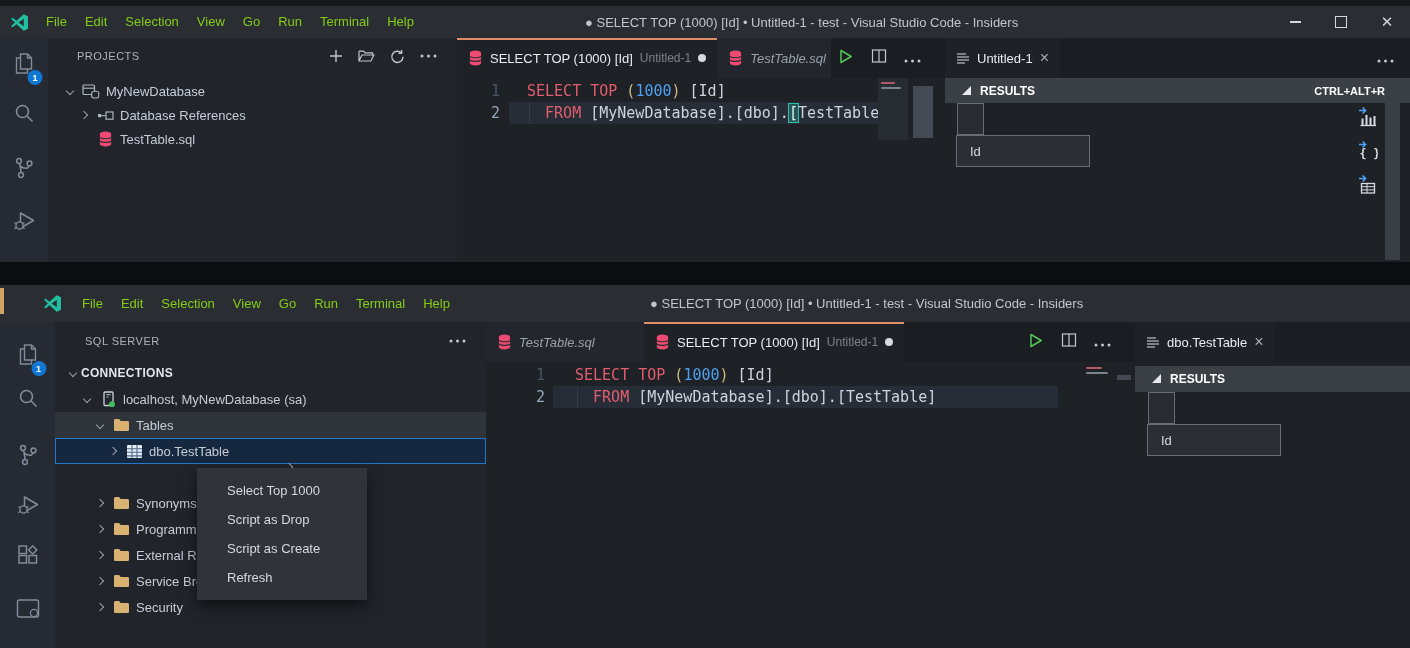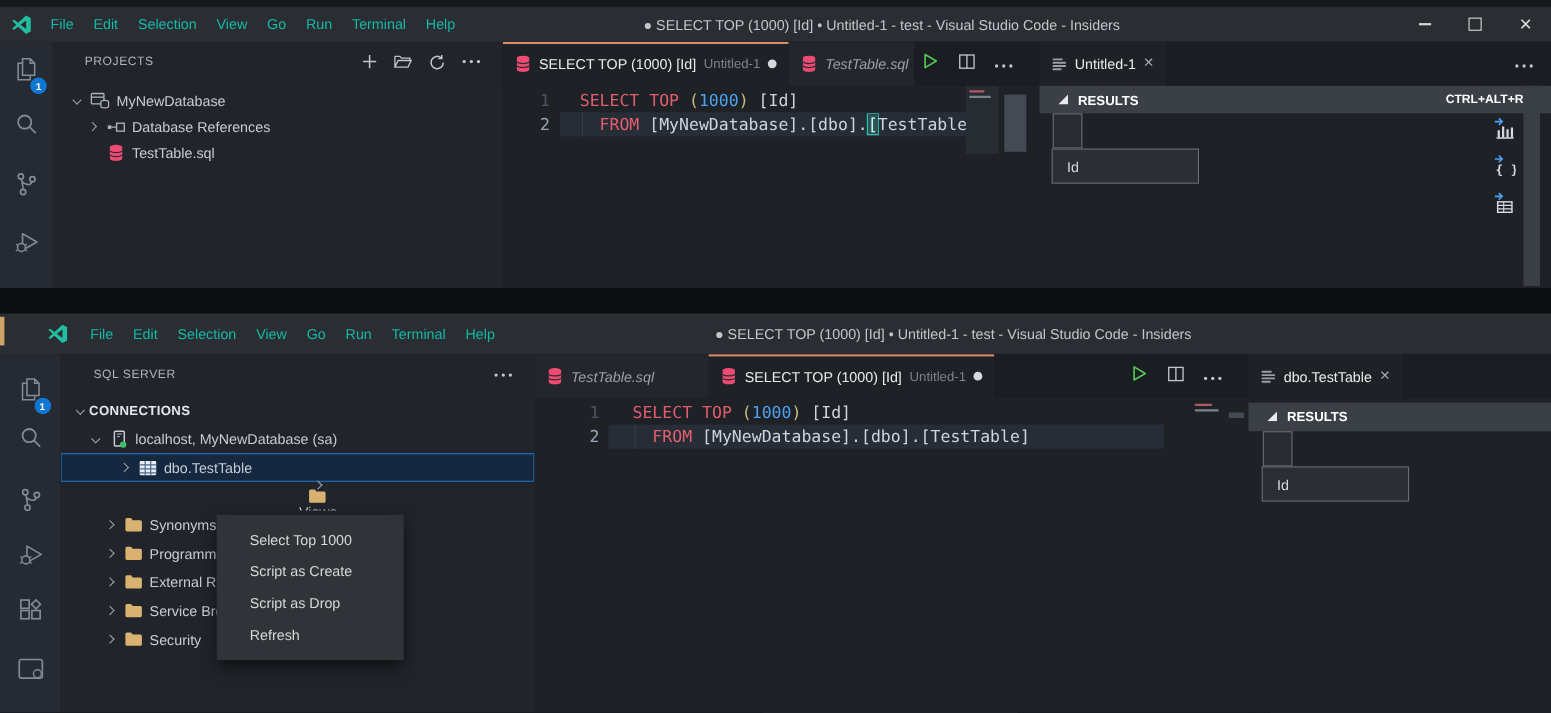--- a/index.html
+++ b/index.html
@@ -11,21 +11,21 @@
   .gapstrip{position:absolute;top:262px;left:0;width:1410px;height:23px;background:#0b0d10;}
   .topstrip{position:absolute;top:0;left:0;width:1410px;height:6px;background:#15181b;}
   .sliver{position:absolute;left:0;top:288px;width:4px;height:26px;background:#d2a368;z-index:40;}
 
   
   .titlebar{position:relative;height:32px;background:#2a2e33;display:flex;align-items:center;}
   .win-bottom .titlebar{height:37px;}
   .logo{display:flex;align-items:center;margin:0 7px 0 9px;}
   .win-bottom .logo{margin:0 10px 0 42px;}
   .menus{display:flex;}
-  .menu-item{padding:0 9px;font-size:13px;color:#14b8a6;line-height:32px;cursor:default;}
+  .menu-item{padding:0 9px;font-size:13px;color:#84cc16;line-height:32px;cursor:default;}
   .wtitle{position:absolute;font-size:13px;color:#c2c5c9;white-space:nowrap;}
   .win-top .wtitle{left:585px;}
   .win-bottom .wtitle{left:650px;}
   .winctrl{position:absolute;right:0;top:0;height:100%;display:flex;}
   .wc{width:46px;display:flex;align-items:center;justify-content:center;color:#d6d8da;}
   .wc-min i{display:block;width:11px;height:1.3px;background:#d6d8da;}
   .wc-max i{display:block;width:10px;height:10px;border:1.2px solid #d6d8da;}
   .wc-close{font-size:15px;}
 
   
@@ -431,20 +431,31 @@
               </span>
               <span class="ticon">
                 <svg width="15" height="17" viewBox="0 0 15 17">
                   <rect x="3" y="1" width="9" height="13.5" rx="1" fill="none" stroke="#ccd2da" stroke-width="1.3"></rect>
                   <path d="M5.3 3.6h4.4M5.3 6h2.6" stroke="#9aa2ad" stroke-width="1.1"></path>
                   <circle cx="11" cy="13.2" r="2.9" fill="#3fbf62"></circle>
                 </svg>
               </span>
               <span class="tlabel">localhost, MyNewDatabase (sa)</span>
             </div>
+            <div class="trow hl" style="padding-left: 37px; height: 26px;">
+              <span class="chev">
+                <span class="chevg d"></span>
+              </span>
+              <span class="ticon">
+                <svg width="17" height="14" viewBox="0 0 17 14">
+                  <path d="M1 2.6c0-.9.6-1.6 1.4-1.6h3.7l1.6 1.9h6.9c.8 0 1.4.7 1.4 1.6v7c0 .9-.6 1.6-1.4 1.6H2.4c-.8 0-1.4-.7-1.4-1.6V2.6z" fill="var(--folder)"></path>
+                </svg>
+              </span>
+              <span class="tlabel">Tables</span>
+            </div>
             <div class="trow sel" style="padding-left: 50px; height: 26px;">
               <span class="chev">
                 <span class="chevg r"></span>
               </span>
               <span class="ticon">
                 <svg width="17" height="15" viewBox="0 0 17 15">
                   <rect x="1" y="1" width="15" height="13" rx="1" fill="#e8edf4"></rect>
                   <path d="M1 4.7h15M1 8.3h15M1 11.9h15M6 1v13M11 1v13" stroke="#4e6b8c" stroke-width="1.1"></path>
                 </svg>
               </span>
@@ -590,18 +601,18 @@
           <span>RESULTS</span>
         </div>
         <div class="grid">
             <div class="gcell rowhdr"></div>
             <div class="gcell colhdr">Id</div>
           </div>
       </div>
     </div>
     <div class="ctxmenu">
         <div class="ctx-item">Select Top 1000</div>
+        <div class="ctx-item">Script as Drop</div>
         <div class="ctx-item">Script as Create</div>
-        <div class="ctx-item">Script as Drop</div>
         <div class="ctx-item">Refresh</div>
       </div>
   </section>
 </div>
 
 </body></html>

